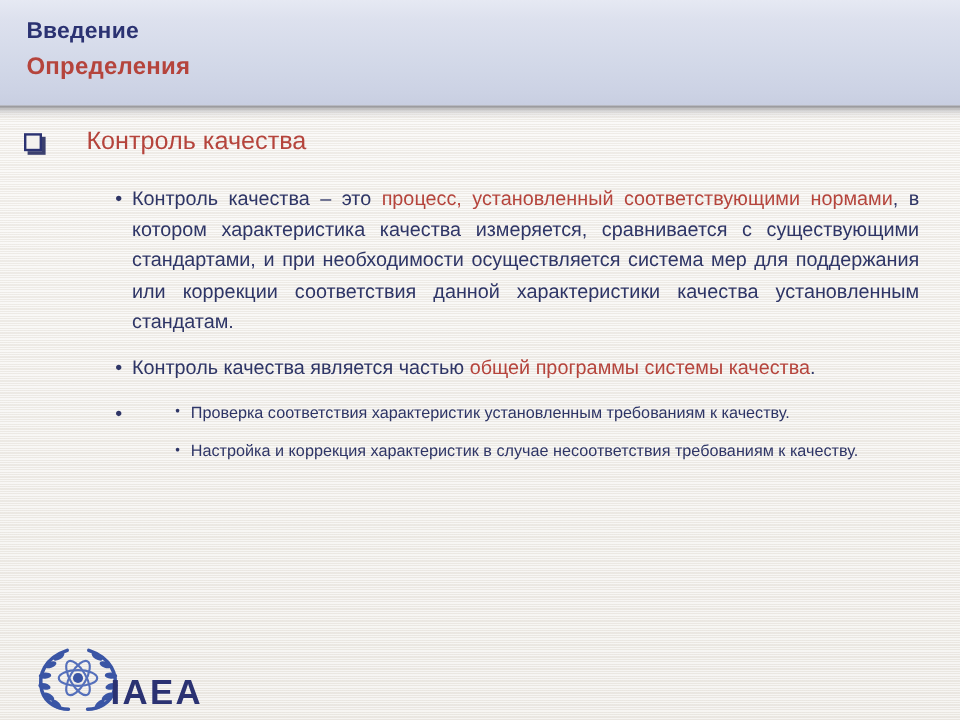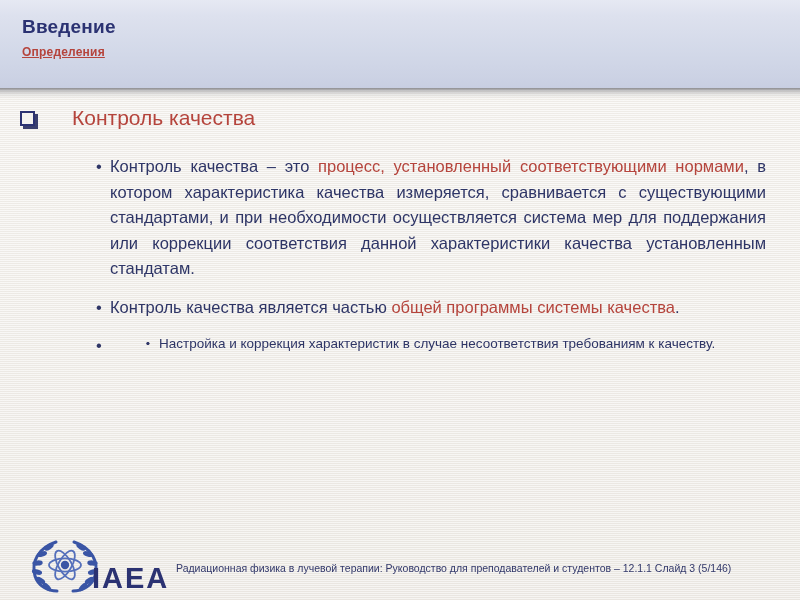--- a/index.html
+++ b/index.html
@@ -62,26 +62,25 @@
     font-size: 19px;
     font-weight: bold;
     color: #2b3272;
     letter-spacing: 0.2px;
     white-space: nowrap;
   }
   #subtitle {
     position: absolute;
     left: 22px;
     top: 45px;
-    font-size: 12px;
+    font-size: 20px;
     font-weight: bold;
     color: #b5443c;
     letter-spacing: 0.2px;
     white-space: nowrap;
-    text-decoration: underline;
   }
 
   
   #content {
     position: absolute;
     top: 104px;
     left: 0;
     width: 800px;
   }
 
@@ -221,20 +220,21 @@
         <span><span>Контроль качества является частью </span><span class="accent">общей программы системы качества</span><span>.</span></span>
       </div>
 
       <div class="b1 nojust">
         <span class="dot">•</span>
       </div>
 
       <div class="b2wrap">
         <div class="b2">
           <span class="dot">•</span>
+          <span>Проверка соответствия  характеристик установленным требованиям к качеству.</span>
         </div>
         <div class="b2">
           <span class="dot">•</span>
           <span>Настройка и коррекция характеристик в случае несоответствия требованиям к качеству.</span>
         </div>
       </div>
 
     </div>
   </div>
 
@@ -268,16 +268,15 @@
         <g stroke="#5570bb" fill="none" stroke-width="1.8">
           <ellipse cx="39" cy="31" rx="16" ry="6.6" transform="rotate(0 39 31)"></ellipse>
           <ellipse cx="39" cy="31" rx="16" ry="6.6" transform="rotate(60 39 31)"></ellipse>
           <ellipse cx="39" cy="31" rx="16" ry="6.6" transform="rotate(120 39 31)"></ellipse>
         </g>
         <circle cx="39" cy="31" r="4.2" fill="#3a55a5"></circle>
       </svg>
     </div>
 
     <div id="logo-word">IAEA</div>
-    <div id="footer-text">Радиационная физика в лучевой терапии: Руководство для преподавателей и студентов – 12.1.1 Слайд 3 (5/146)</div>
   </div>
 
 </div>
 
 </body></html>

